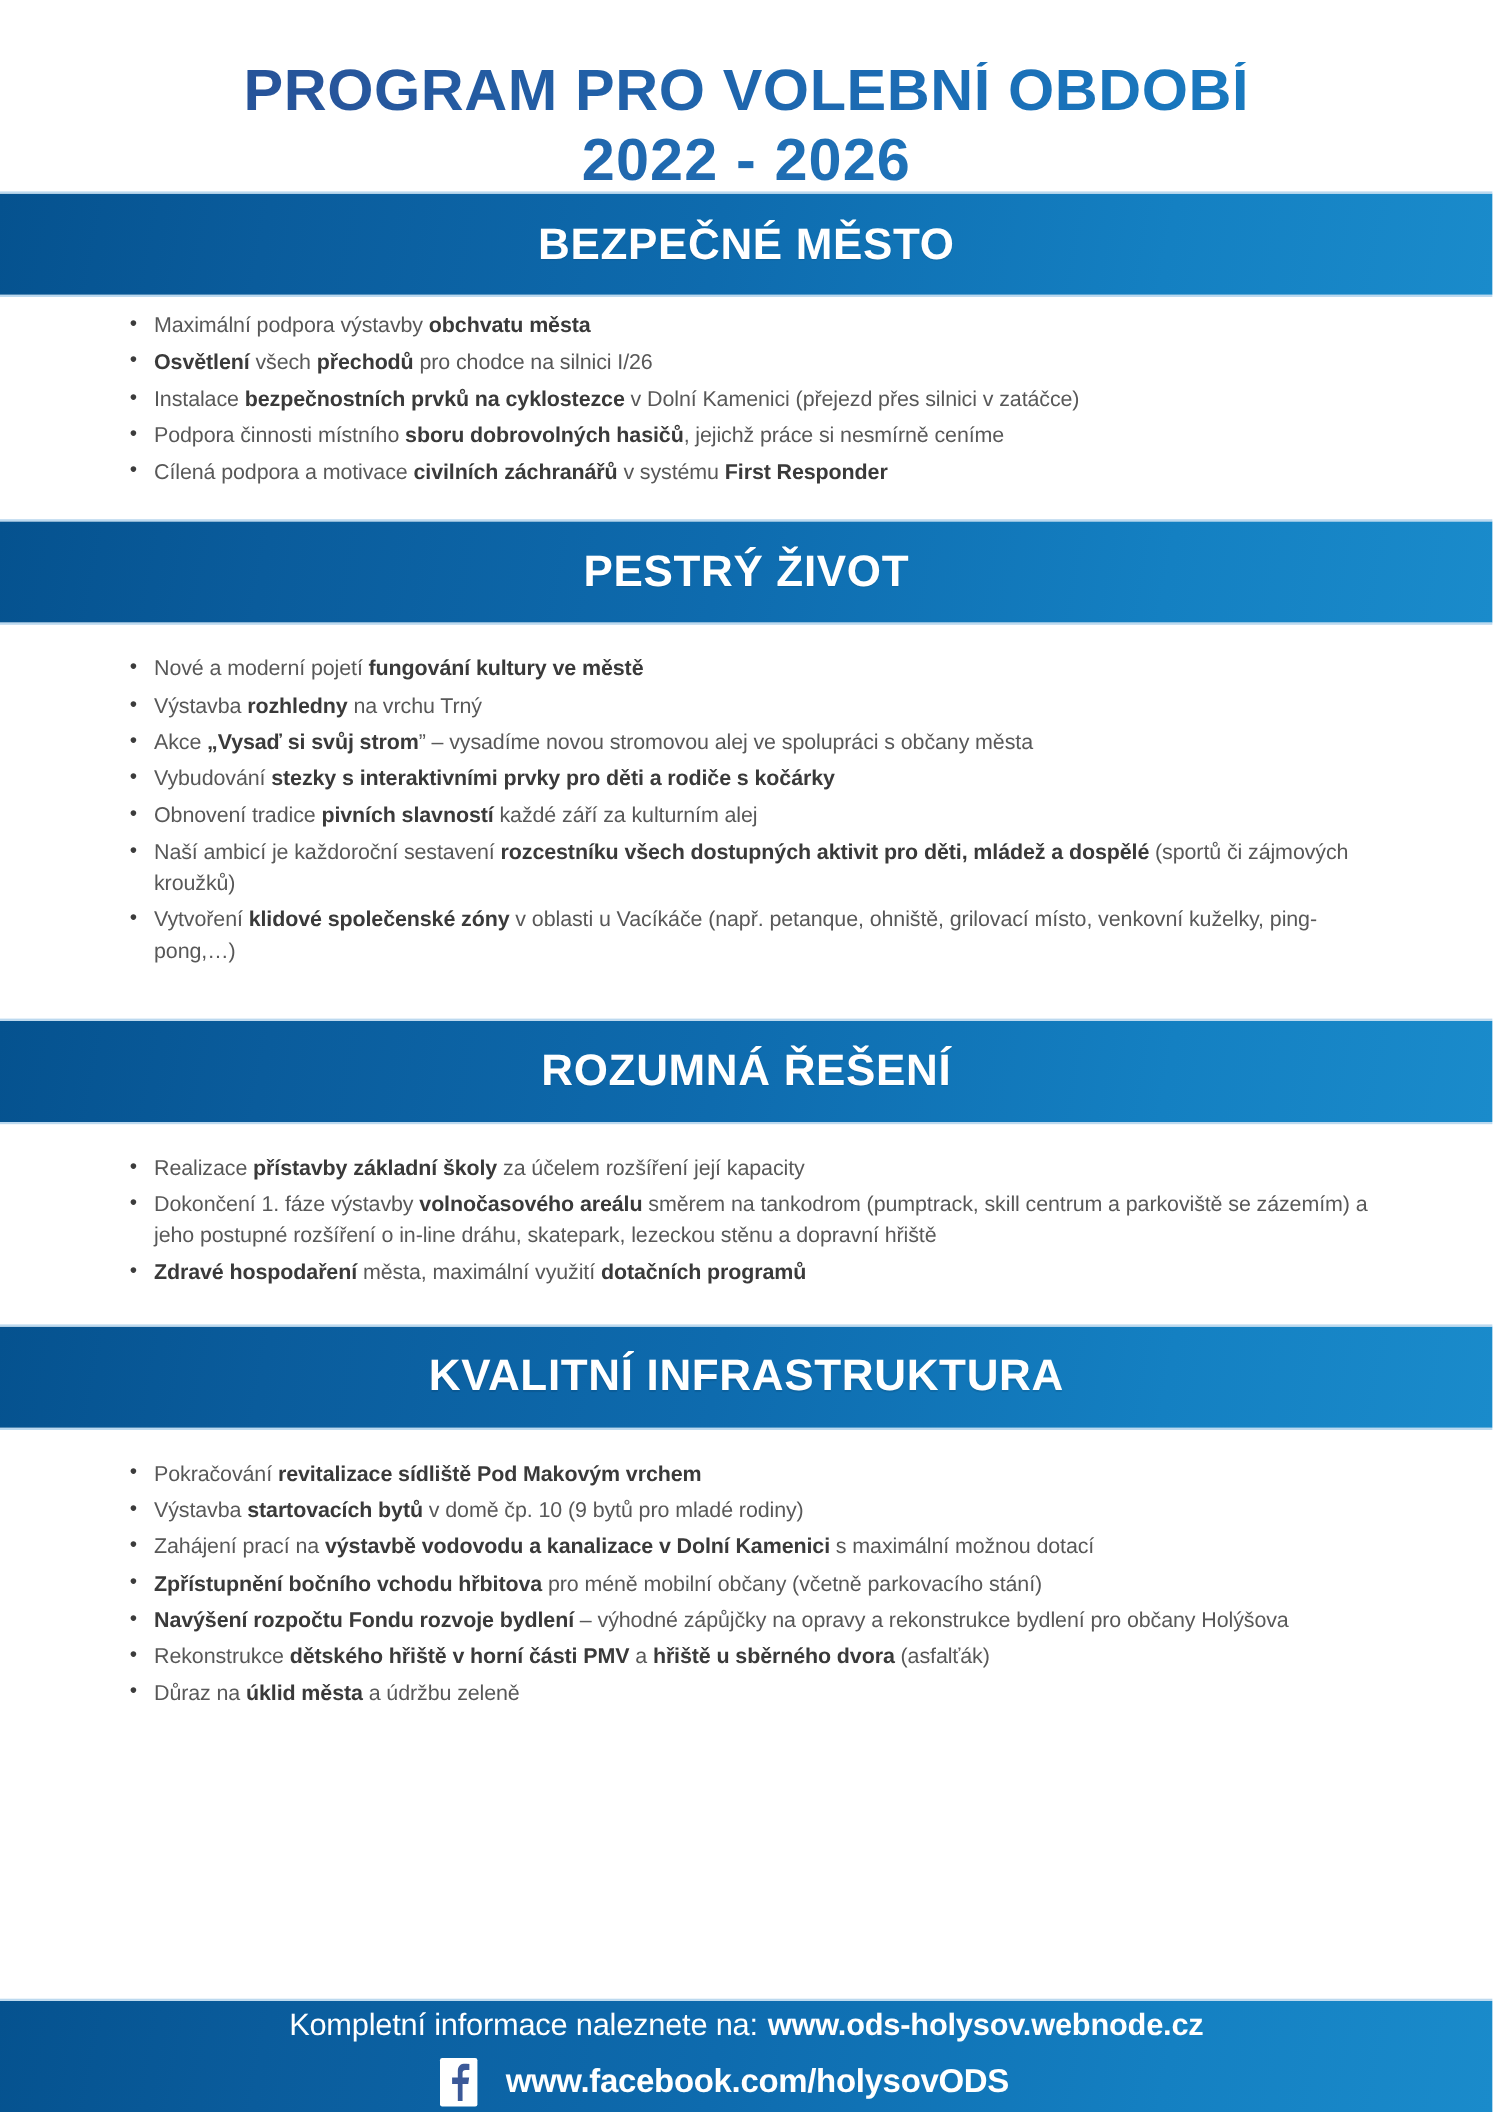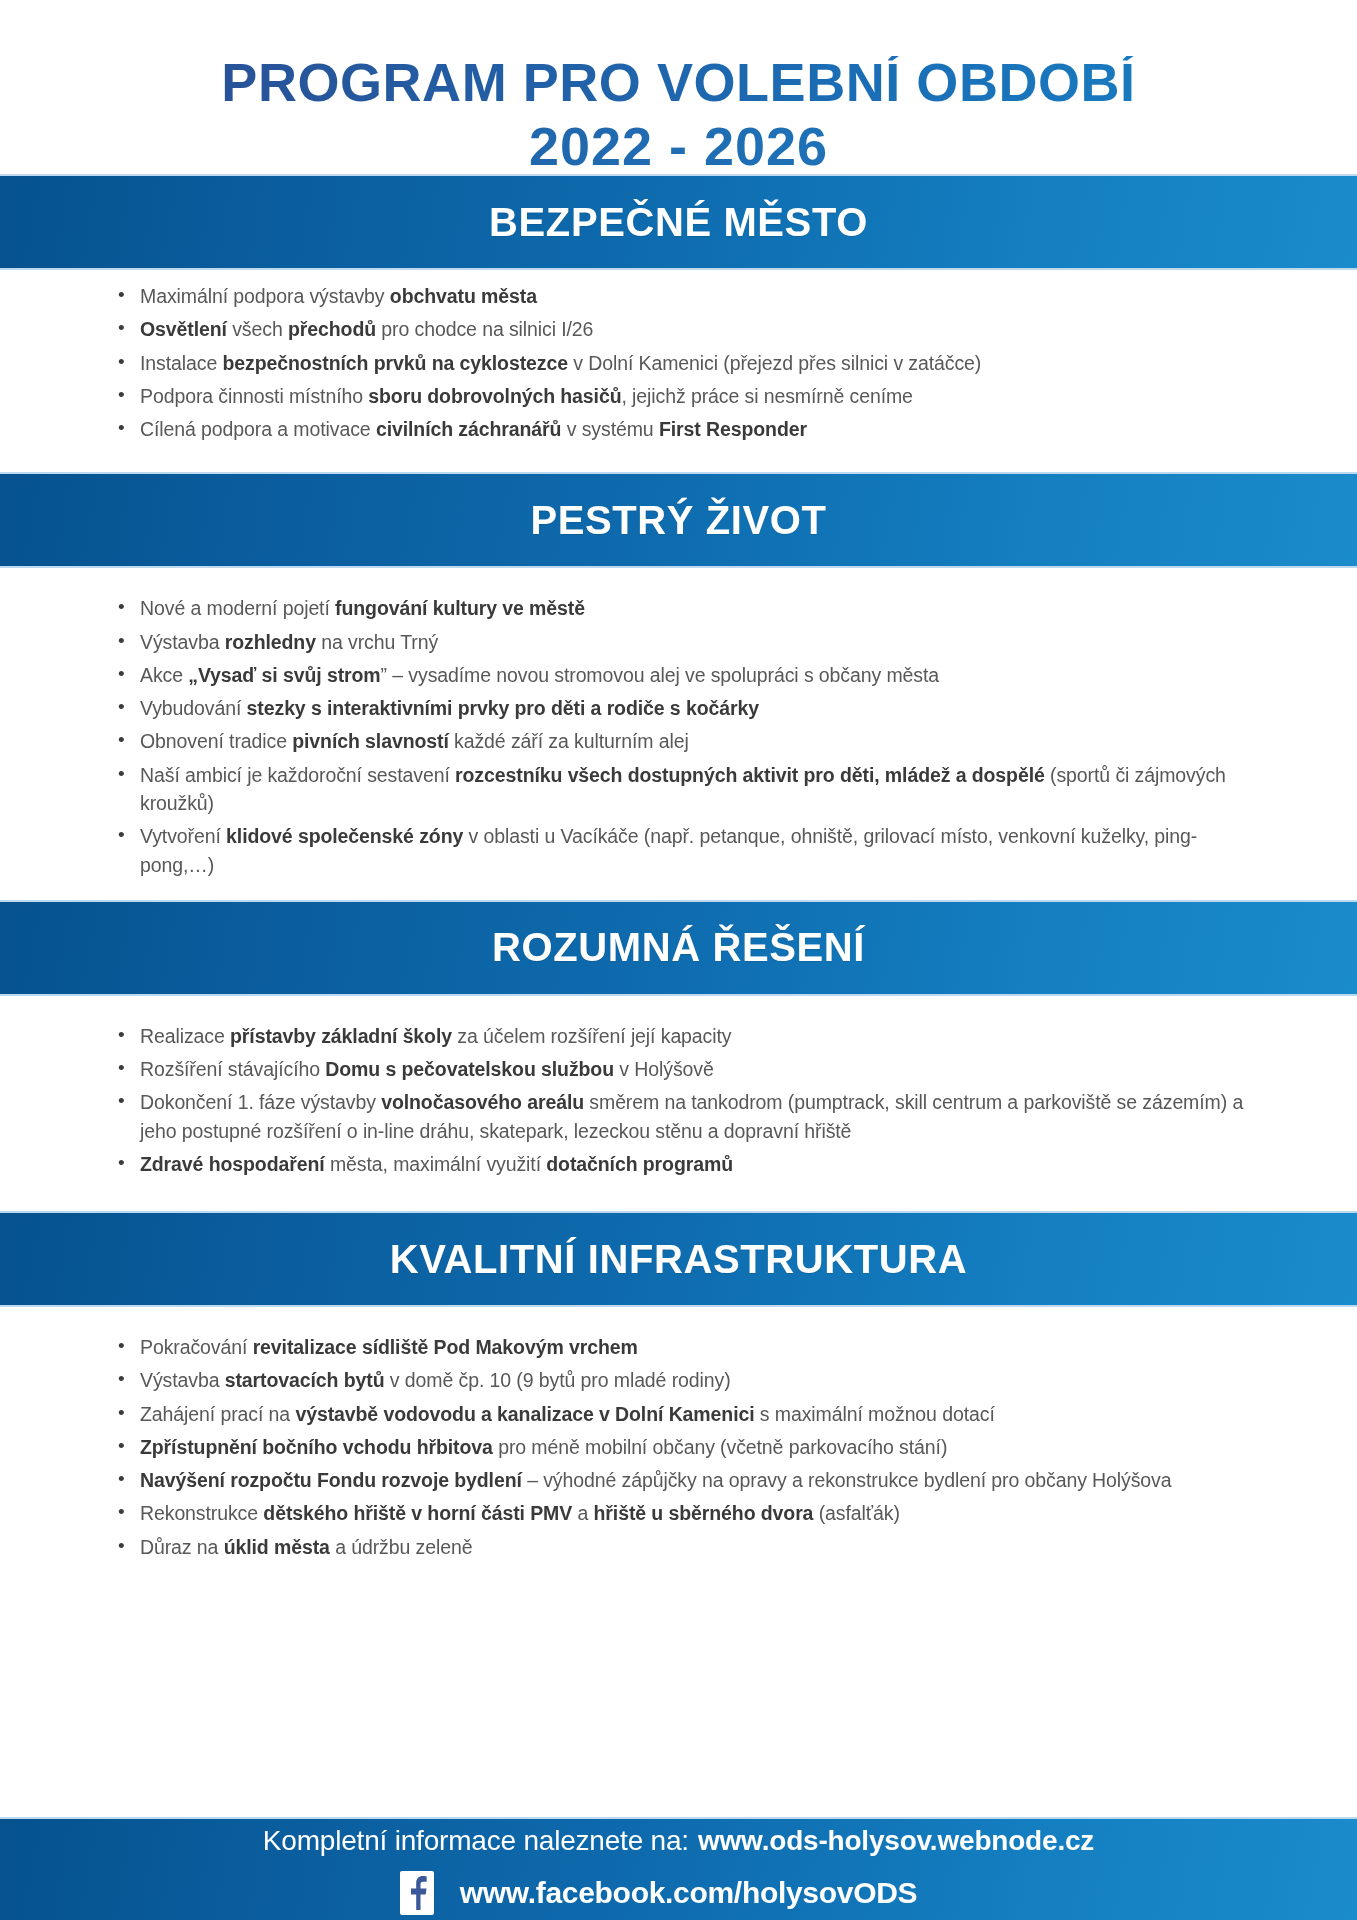--- a/index.html
+++ b/index.html
@@ -100,21 +100,21 @@
     font-size: 19px;
     line-height: 1.45;
   }
   ul.bullets li b {
     color: #3a3a3a;
     font-weight: bold;
   }
 
   
   .sec-bezpecne .section-body  { padding-top: 12px; padding-bottom: 24px; }
-  .sec-pestry   .section-body  { padding-top: 26px; padding-bottom: 16px; }
+  .sec-pestry   .section-body  { padding-top: 26px; padding-bottom: 42px; }
   .sec-rozumna  .section-body  { padding-top: 26px; padding-bottom: 28px; }
   .sec-kvalitni .section-body  { padding-top: 26px; padding-bottom: 36px; }
 
   
   .footer {
     position: absolute;
     left: 0;
     bottom: 0;
     width: 100%;
     height: 103px;
@@ -211,21 +211,20 @@
           </ul>
         </div>
       </div>
       <div class="section sec-rozumna">
         <div class="section-bar">
           <div class="section-bar-title">ROZUMNÁ ŘEŠENÍ</div>
         </div>
         <div class="section-body">
           <ul class="bullets">
             <li><span>Realizace </span><b>přístavby základní školy</b><span> za účelem rozšíření její kapacity</span></li>
-            <li><span>Rozšíření stávajícího </span><b>Domu s pečovatelskou službou</b><span> v Holýšově</span></li>
             <li><span>Dokončení 1. fáze výstavby </span><b>volnočasového areálu</b><span> směrem na tankodrom (pumptrack, skill centrum a parkoviště se zázemím) a jeho postupné rozšíření o in-line dráhu, skatepark, lezeckou stěnu a dopravní hřiště</span></li>
             <li><b>Zdravé hospodaření</b><span> města, maximální využití </span><b>dotačních programů</b></li>
           </ul>
         </div>
       </div>
       <div class="section sec-kvalitni">
         <div class="section-bar">
           <div class="section-bar-title">KVALITNÍ INFRASTRUKTURA</div>
         </div>
         <div class="section-body">

